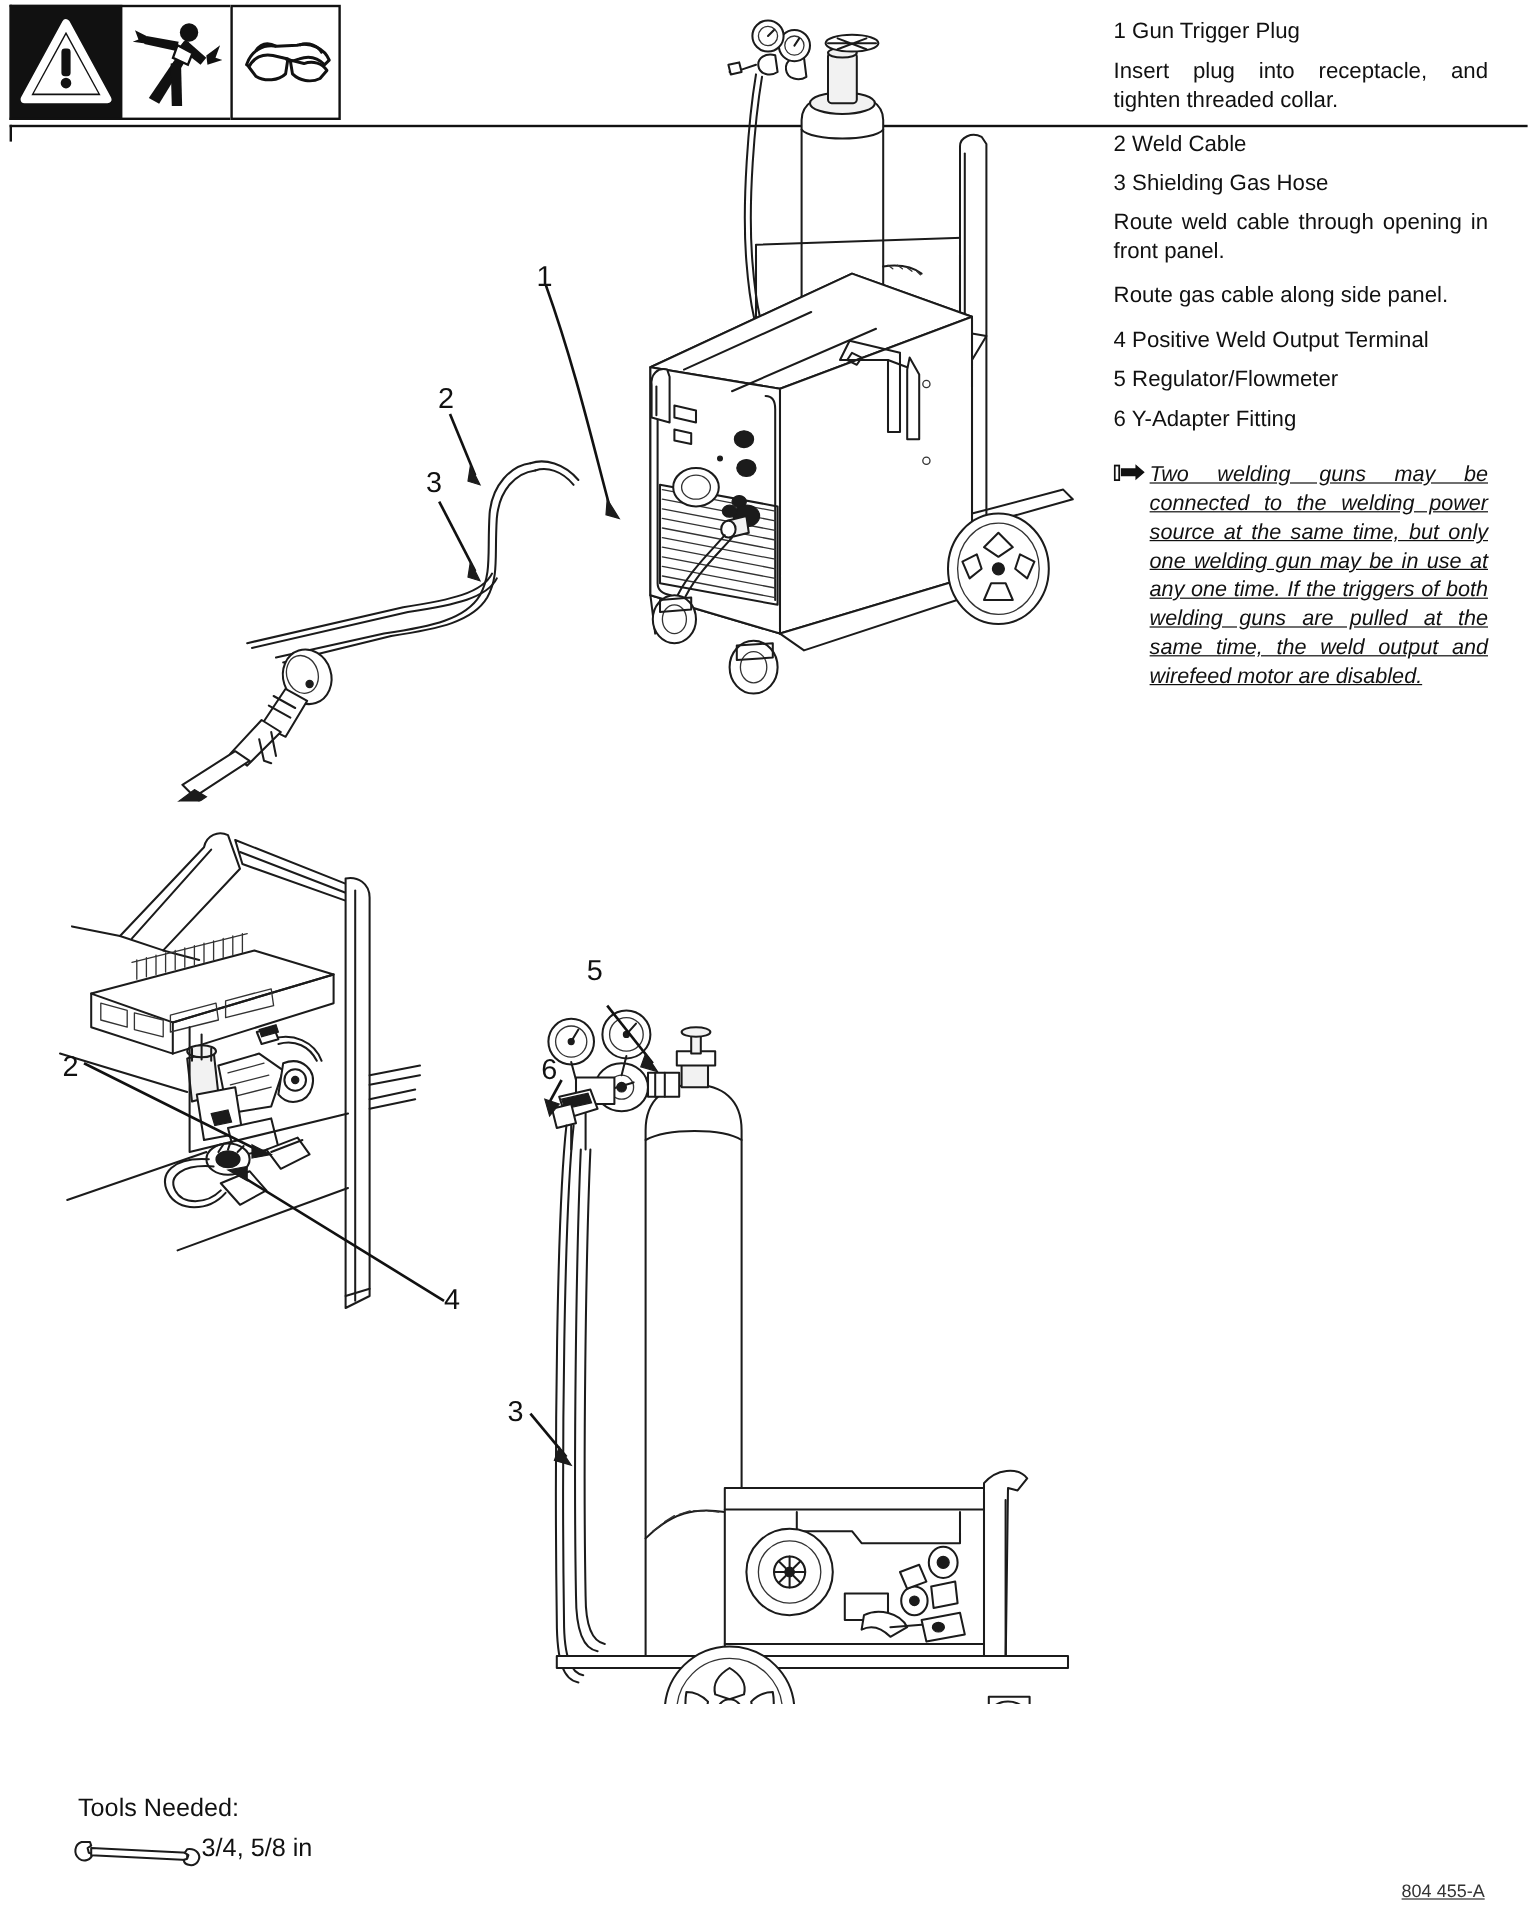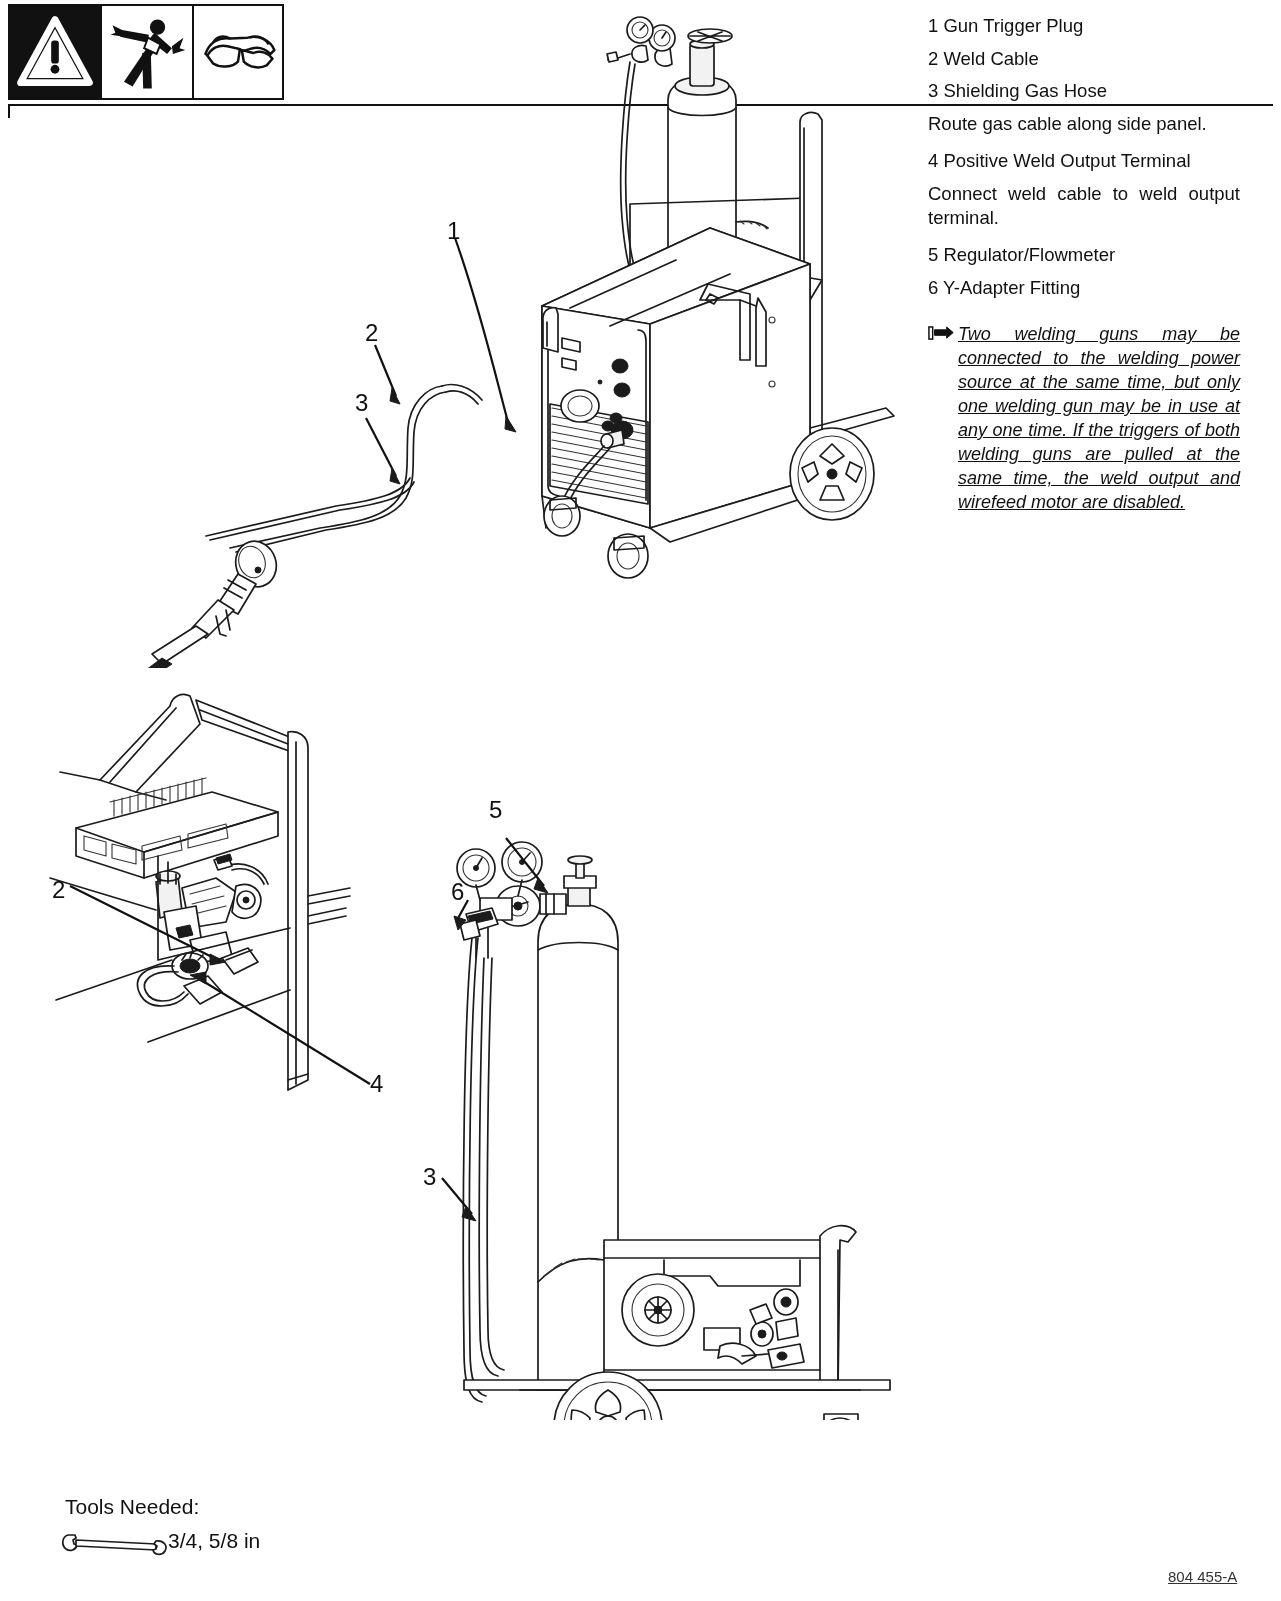--- a/index.html
+++ b/index.html
@@ -419,25 +419,26 @@
 
   <span class="callout" style="left:52px;top:878px;">2</span>
   <span class="callout" style="left:370px;top:1072px;">4</span>
 
   <span class="callout" style="left:489px;top:798px;">5</span>
   <span class="callout" style="left:451px;top:880px;">6</span>
   <span class="callout" style="left:423px;top:1165px;">3</span>
 
   <div id="text-column">
     <p class="item-title">1 Gun Trigger Plug</p>
+    <p class="item-body">Insert plug into receptacle, and tighten threaded collar.</p>
     <p class="item-title">2 Weld Cable</p>
     <p class="item-title">3 Shielding Gas Hose</p>
+    <p class="item-body">Route weld cable through opening in front panel.</p>
     <p class="item-body">Route gas cable along side panel.</p>
     <p class="item-title">4 Positive Weld Output Terminal</p>
-    <p class="item-body">Connect weld cable to weld output terminal.</p>
     <p class="item-title">5 Regulator/Flowmeter</p>
     <p class="item-title">6 Y-Adapter Fitting</p>
 
     <div class="note-block">
       <span class="note-hand">
         <svg viewBox="0 0 30 20" width="28" height="19">
           <rect x="1" y="3" width="4" height="13" fill="none" stroke="#111" stroke-width="1.6"></rect>
           <path d="M7 6 L20 6 L20 3 L27 9 L20 15 L20 12 L7 12 Z" fill="#111" stroke="#111" stroke-width="1"></path>
         </svg>
       </span>

